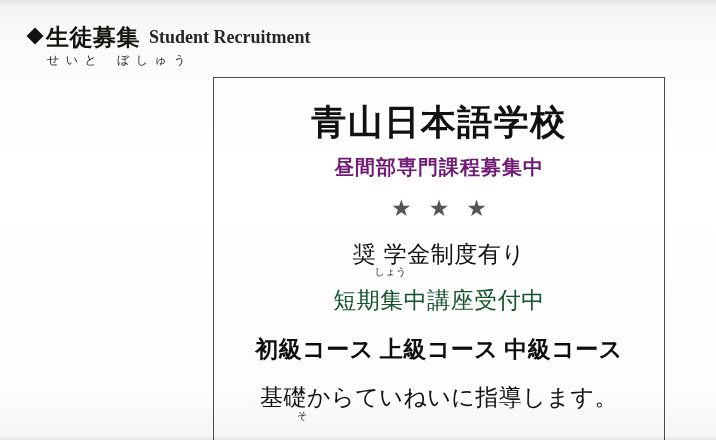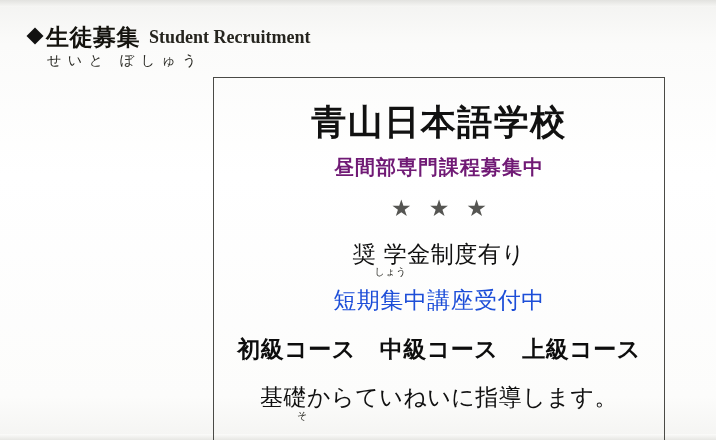--- a/index.html
+++ b/index.html
@@ -85,22 +85,22 @@
     margin-left: 9px;
     line-height: 1;
     position: relative;
     top: -1px;
     font-weight: bold;
   }
   .furigana-header {
     position: absolute;
     left: 47px;
     top: 52px;
-    font-family: Liberation Sans, sans-serif;
-    font-size: 14px;
+    font-family: Liberation Mono, monospace;
+    font-size: 12px;
     color: #2a2a24;
     letter-spacing: 6.5px;
     white-space: nowrap;
   }
 
   
   .poster {
     position: absolute;
     left: 213px;
     top: 77px;
@@ -160,32 +160,32 @@
     font-family: "DejaVu Sans", sans-serif;
     font-size: 10px;
     color: #2a2a24;
     letter-spacing: 0.5px;
     white-space: nowrap;
   }
   .line-short {
     margin-top: 15px;
     font-family: "DejaVu Sans", sans-serif;
     font-size: 23px;
-    color: #1d4ed8;
+    color: #14532d;
     letter-spacing: 0.5px;
   }
   .courses {
     margin-top: 18px;
     font-family: "DejaVu Sans", sans-serif;
     font-size: 23px;
     font-weight: bold;
     color: #0d0d0d;
     letter-spacing: 0.5px;
     display: flex;
-    gap: 24px;
+    gap: 6px;
     text-align: right;
   }
   .line-basic {
     margin-top: 17px;
     font-family: "DejaVu Sans", sans-serif;
     font-size: 23px;
     color: #111;
     letter-spacing: 0.5px;
     position: relative;
   }
@@ -227,22 +227,22 @@
 
       <div class="line-scholar">
         <span>奨 学金制度有り</span>
         <span class="furigana-sho">しょう</span>
       </div>
 
       <div class="line-short">短期集中講座受付中</div>
 
       <div class="courses">
         <span>初級コース</span>
+        <span>上級コース</span>
         <span>中級コース</span>
-        <span>上級コース</span>
       </div>
 
       <div class="line-basic">
         <span>基礎からていねいに指導します。</span>
         <span class="furigana-so">そ</span>
       </div>
     </div>
   </div>
 </div>
 

